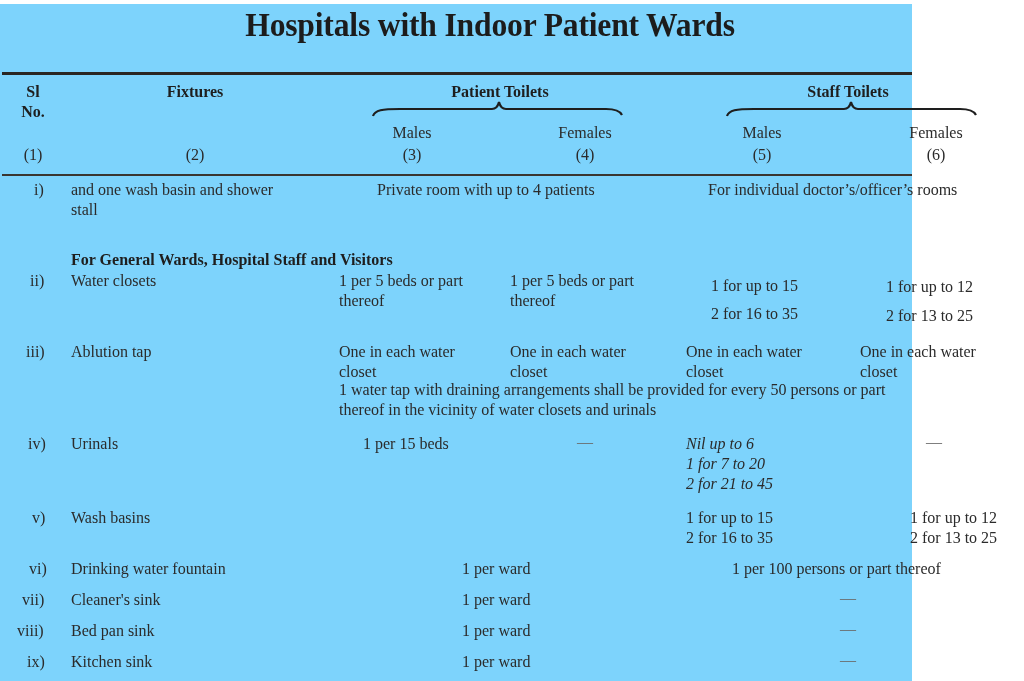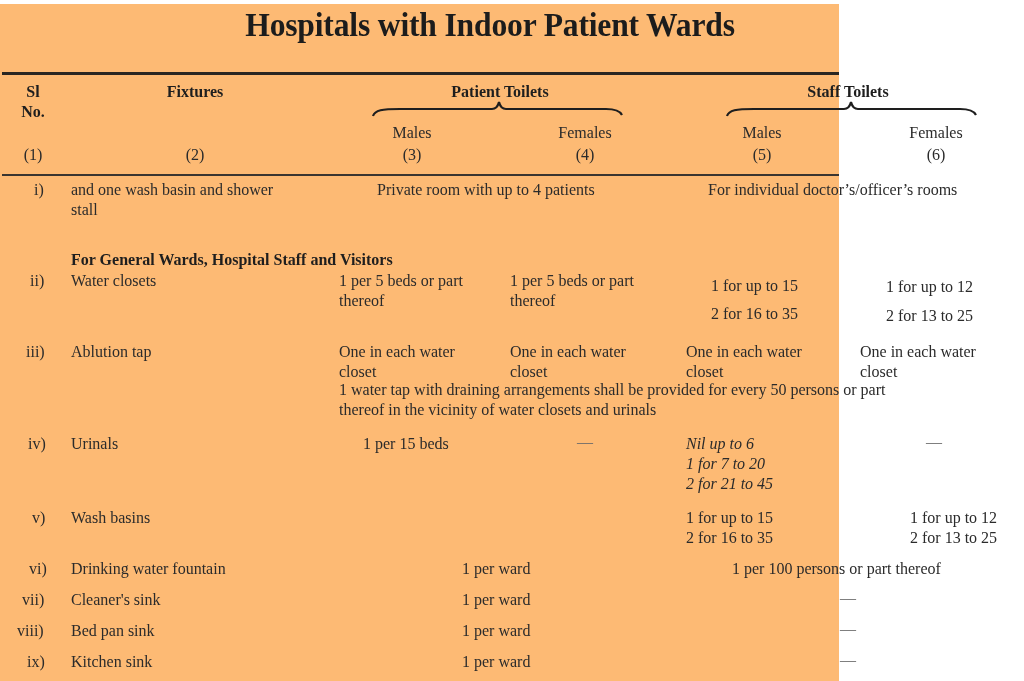--- a/index.html
+++ b/index.html
@@ -1,17 +1,17 @@
 <!DOCTYPE html>
 <html><head>
 <meta charset="utf-8">
 <style>
   html, body { margin: 0; padding: 0; background: #ffffff; }
   body { width: 1024px; height: 681px; overflow: hidden; position: relative; font-family: "Liberation Serif", "DejaVu Serif", serif; color: #2b2b2b; }
-  .page { position: absolute; left: 0; top: 4px; width: 839px; height: 677px; background: #fdba74; }
+  .page { position: absolute; left: 0; top: 4px; width: 912px; height: 677px; background: #7dd3fc; }
   .title { position: absolute; left: 0; width: 980px; top: 2px; text-align: center; font-weight: bold; font-size: 34px; color: #1c1c1c; letter-spacing: -0.2px; transform: scaleX(0.93); transform-origin: 490px 0; }
   .rule-thick { position: absolute; left: 2px; right: 0; top: 68px; height: 3px; background: #2a2622; }
   .rule-thin { position: absolute; left: 2px; right: 0; top: 170px; height: 1.5px; background: #3a3530; }
   .abs { position: absolute; white-space: nowrap; font-size: 16px; line-height: 20px; }
   .hb { font-weight: bold; color: #1e1e1e; }
   .c { text-align: center; }
   .brace { position: absolute; }
   .brace path { fill: none; stroke: #1e1e1e; stroke-width: 2.2; }
   .dash { position: absolute; font-size: 16px; color: #6a6a6a; }
 </style>

